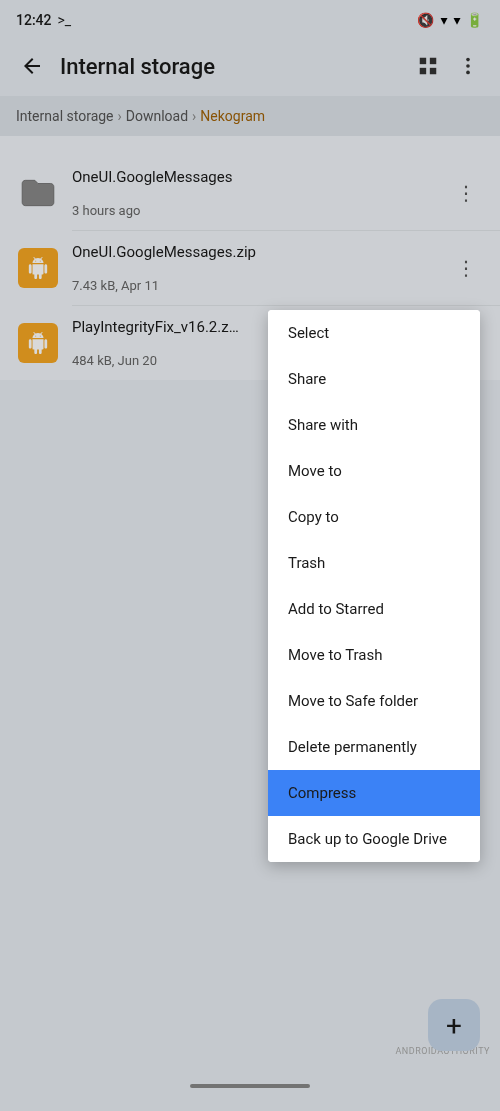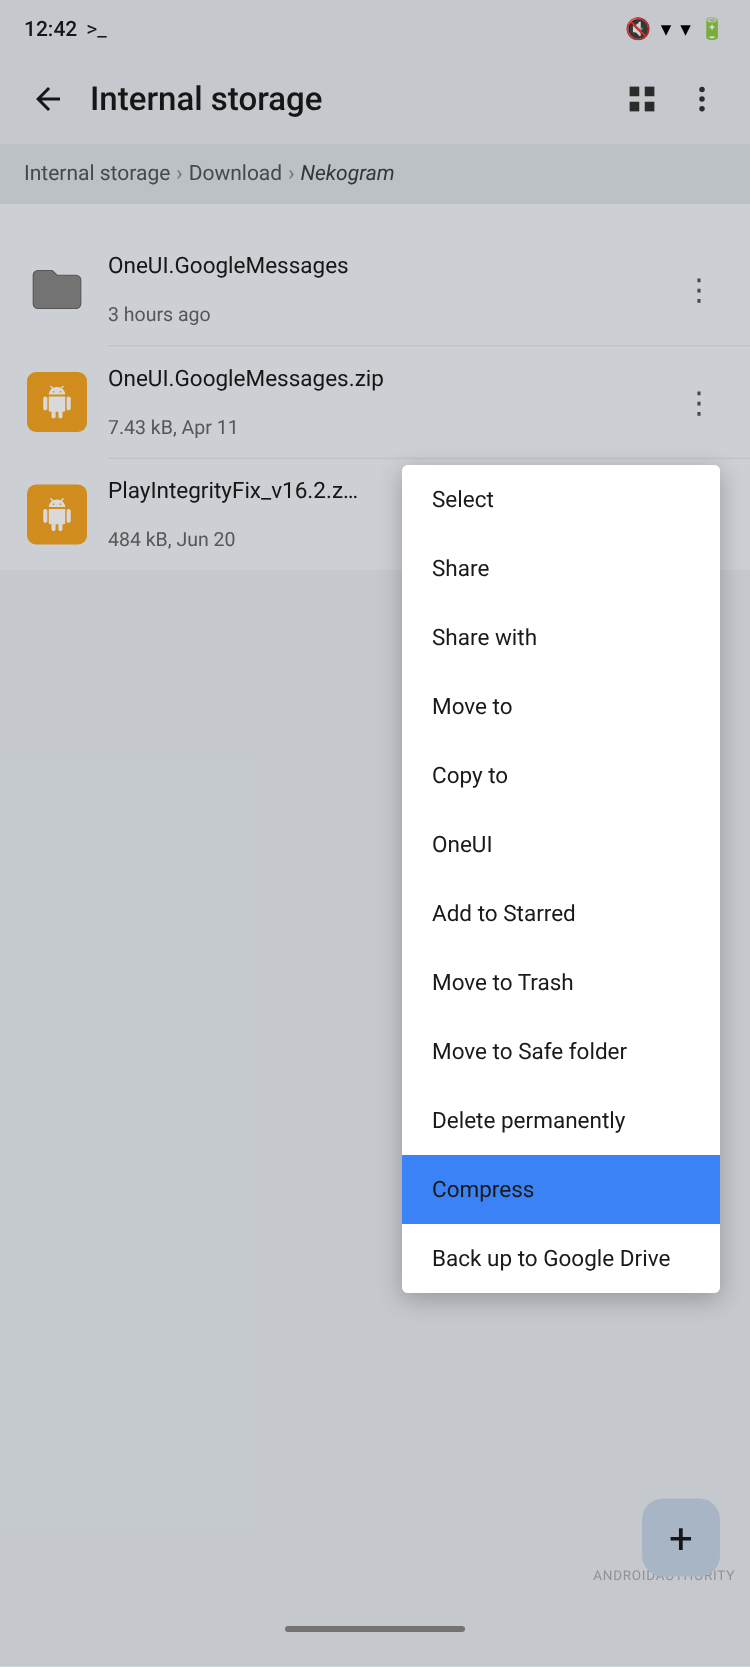--- a/index.html
+++ b/index.html
@@ -98,22 +98,21 @@
       gap: 4px;
     }
 
     .breadcrumb-item {
       font-size: 14px;
       color: #555;
     }
 
     .breadcrumb-active {
       font-size: 14px;
-      color: #404040;
-      font-style: italic;
+      color: #a16207;
     }
 
     .breadcrumb-sep {
       font-size: 14px;
       color: #888;
     }
 
     
     .file-list {
       background-color: #f0f4f8;
@@ -365,21 +364,21 @@
 </div>
 
 <div class="overlay"></div>
 
 <div class="context-menu">
   <div class="menu-item">Select</div>
   <div class="menu-item">Share</div>
   <div class="menu-item">Share with</div>
   <div class="menu-item">Move to</div>
   <div class="menu-item">Copy to</div>
-  <div class="menu-item">OneUI</div>
+  <div class="menu-item">Trash</div>
   <div class="menu-item">Add to Starred</div>
   <div class="menu-item">Move to Trash</div>
   <div class="menu-item">Move to Safe folder</div>
   <div class="menu-item">Delete permanently</div>
   <div class="menu-item highlighted">Compress</div>
   <div class="menu-item">Back up to Google Drive</div>
 </div>
 
 <div class="fab">+</div>
 

